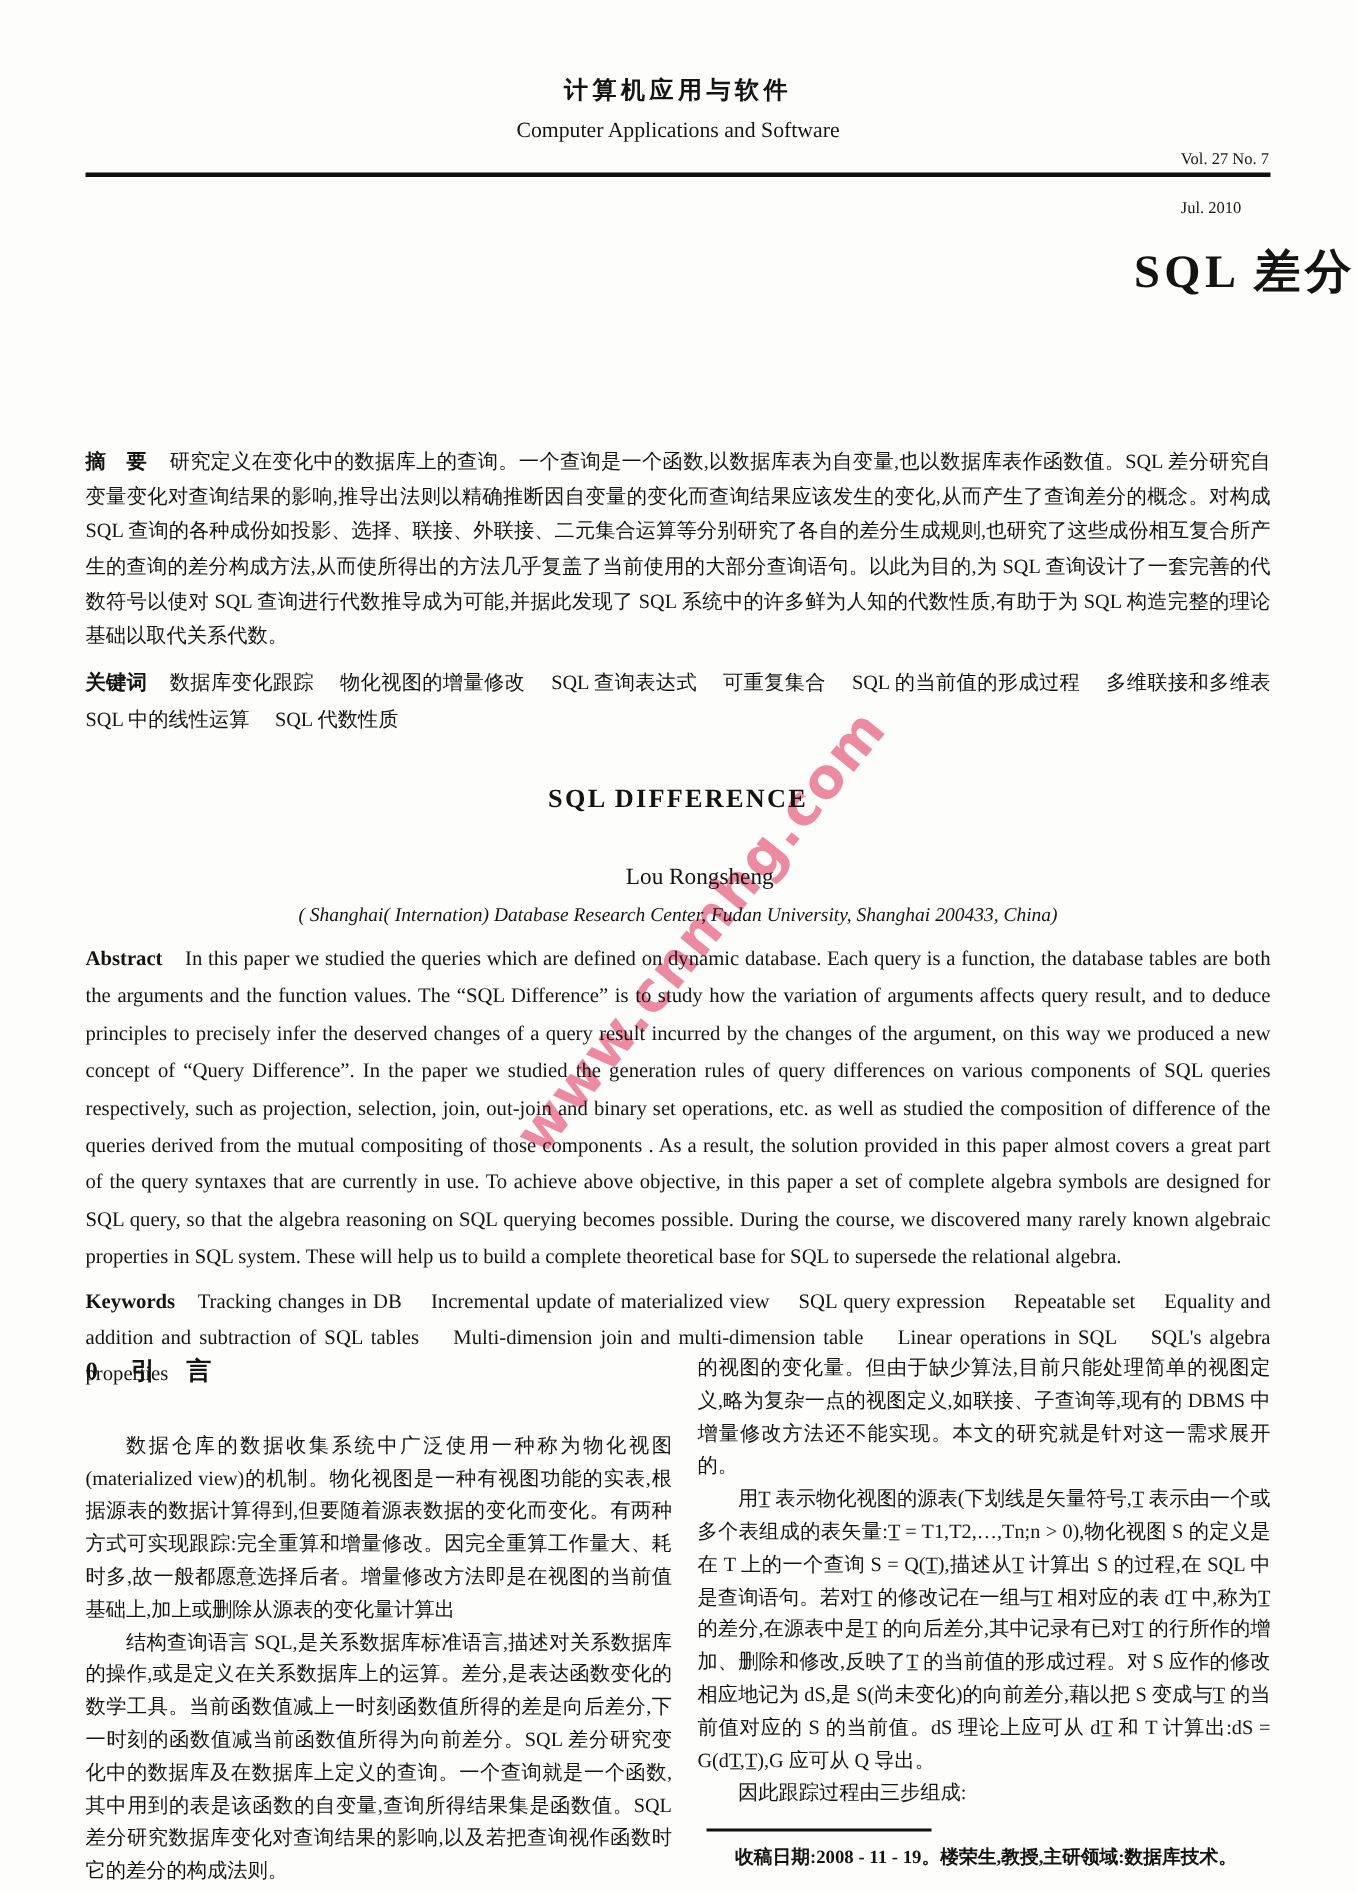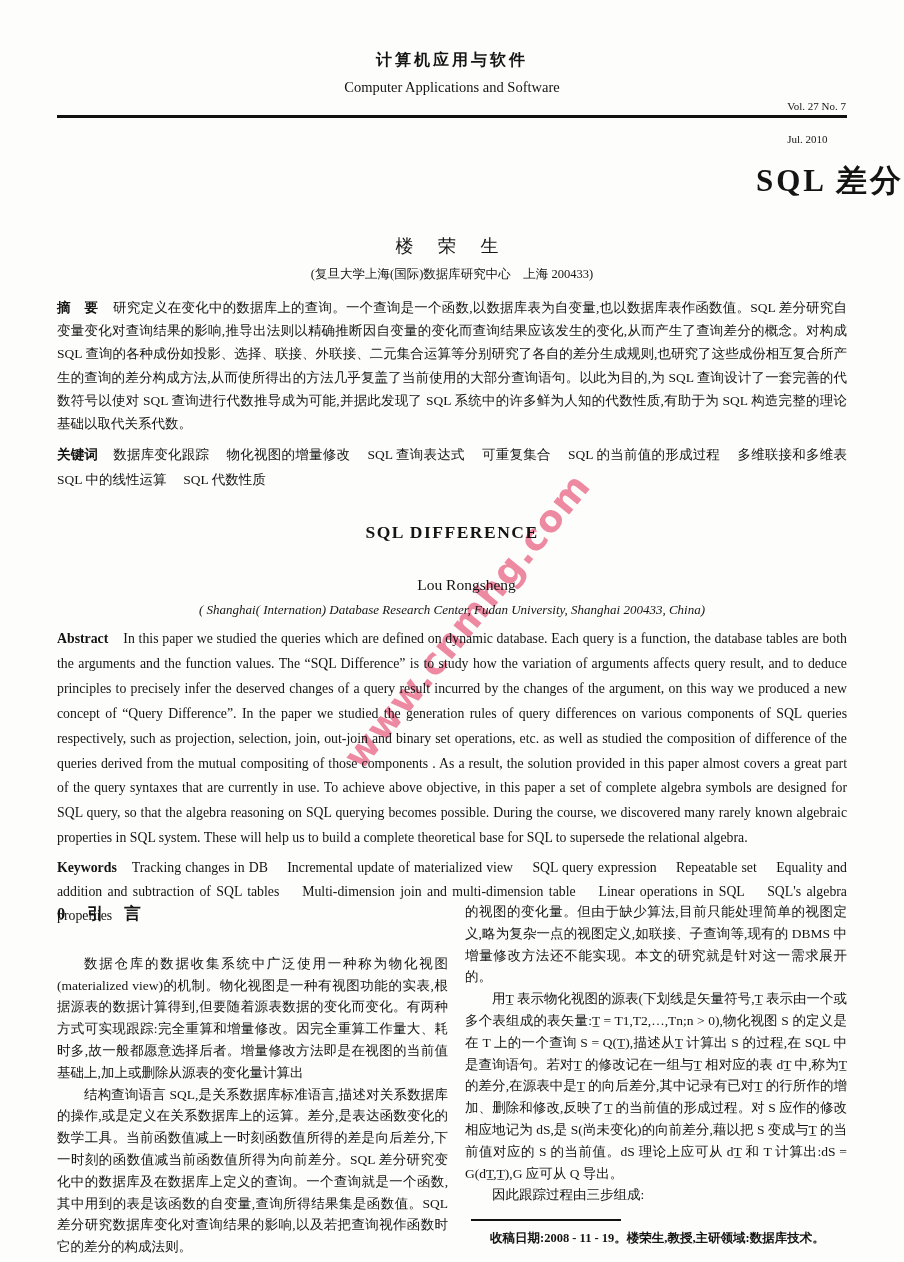--- a/index.html
+++ b/index.html
@@ -75,22 +75,20 @@
   </div>
   <div class="h-right">
     <div>Vol. 27 No. 7</div>
     <div>Jul. 2010</div>
   </div>
   <div class="rule"></div>
 
   <div class="watermark">www.cnmhg.com</div>
 
   <h1 class="title-cn">SQL 差分</h1>
-  <div class="author-cn">楼 荣 生</div>
-  <div class="aff-cn">(复旦大学上海(国际)数据库研究中心　上海 200433)</div>
 
   <section class="front">
     <p class="abs"><span class="lbl">摘　要</span><span>研究定义在变化中的数据库上的查询。一个查询是一个函数,以数据库表为自变量,也以数据库表作函数值。SQL 差分研究自变量变化对查询结果的影响,推导出法则以精确推断因自变量的变化而查询结果应该发生的变化,从而产生了查询差分的概念。对构成 SQL 查询的各种成份如投影、选择、联接、外联接、二元集合运算等分别研究了各自的差分生成规则,也研究了这些成份相互复合所产生的查询的差分构成方法,从而使所得出的方法几乎复盖了当前使用的大部分查询语句。以此为目的,为 SQL 查询设计了一套完善的代数符号以使对 SQL 查询进行代数推导成为可能,并据此发现了 SQL 系统中的许多鲜为人知的代数性质,有助于为 SQL 构造完整的理论基础以取代关系代数。</span></p>
     <p class="kw"><span class="lbl">关键词</span><span>数据库变化跟踪　 物化视图的增量修改　 SQL 查询表达式　 可重复集合　 SQL 的当前值的形成过程　 多维联接和多维表　 SQL 中的线性运算　 SQL 代数性质</span></p>
   </section>
 
   <h2 class="title-en">SQL DIFFERENCE</h2>
   <div class="author-en">Lou Rongsheng</div>
   <div class="aff-en">( Shanghai( Internation)  Database Research Center, Fudan University, Shanghai 200433, China)</div>
 

